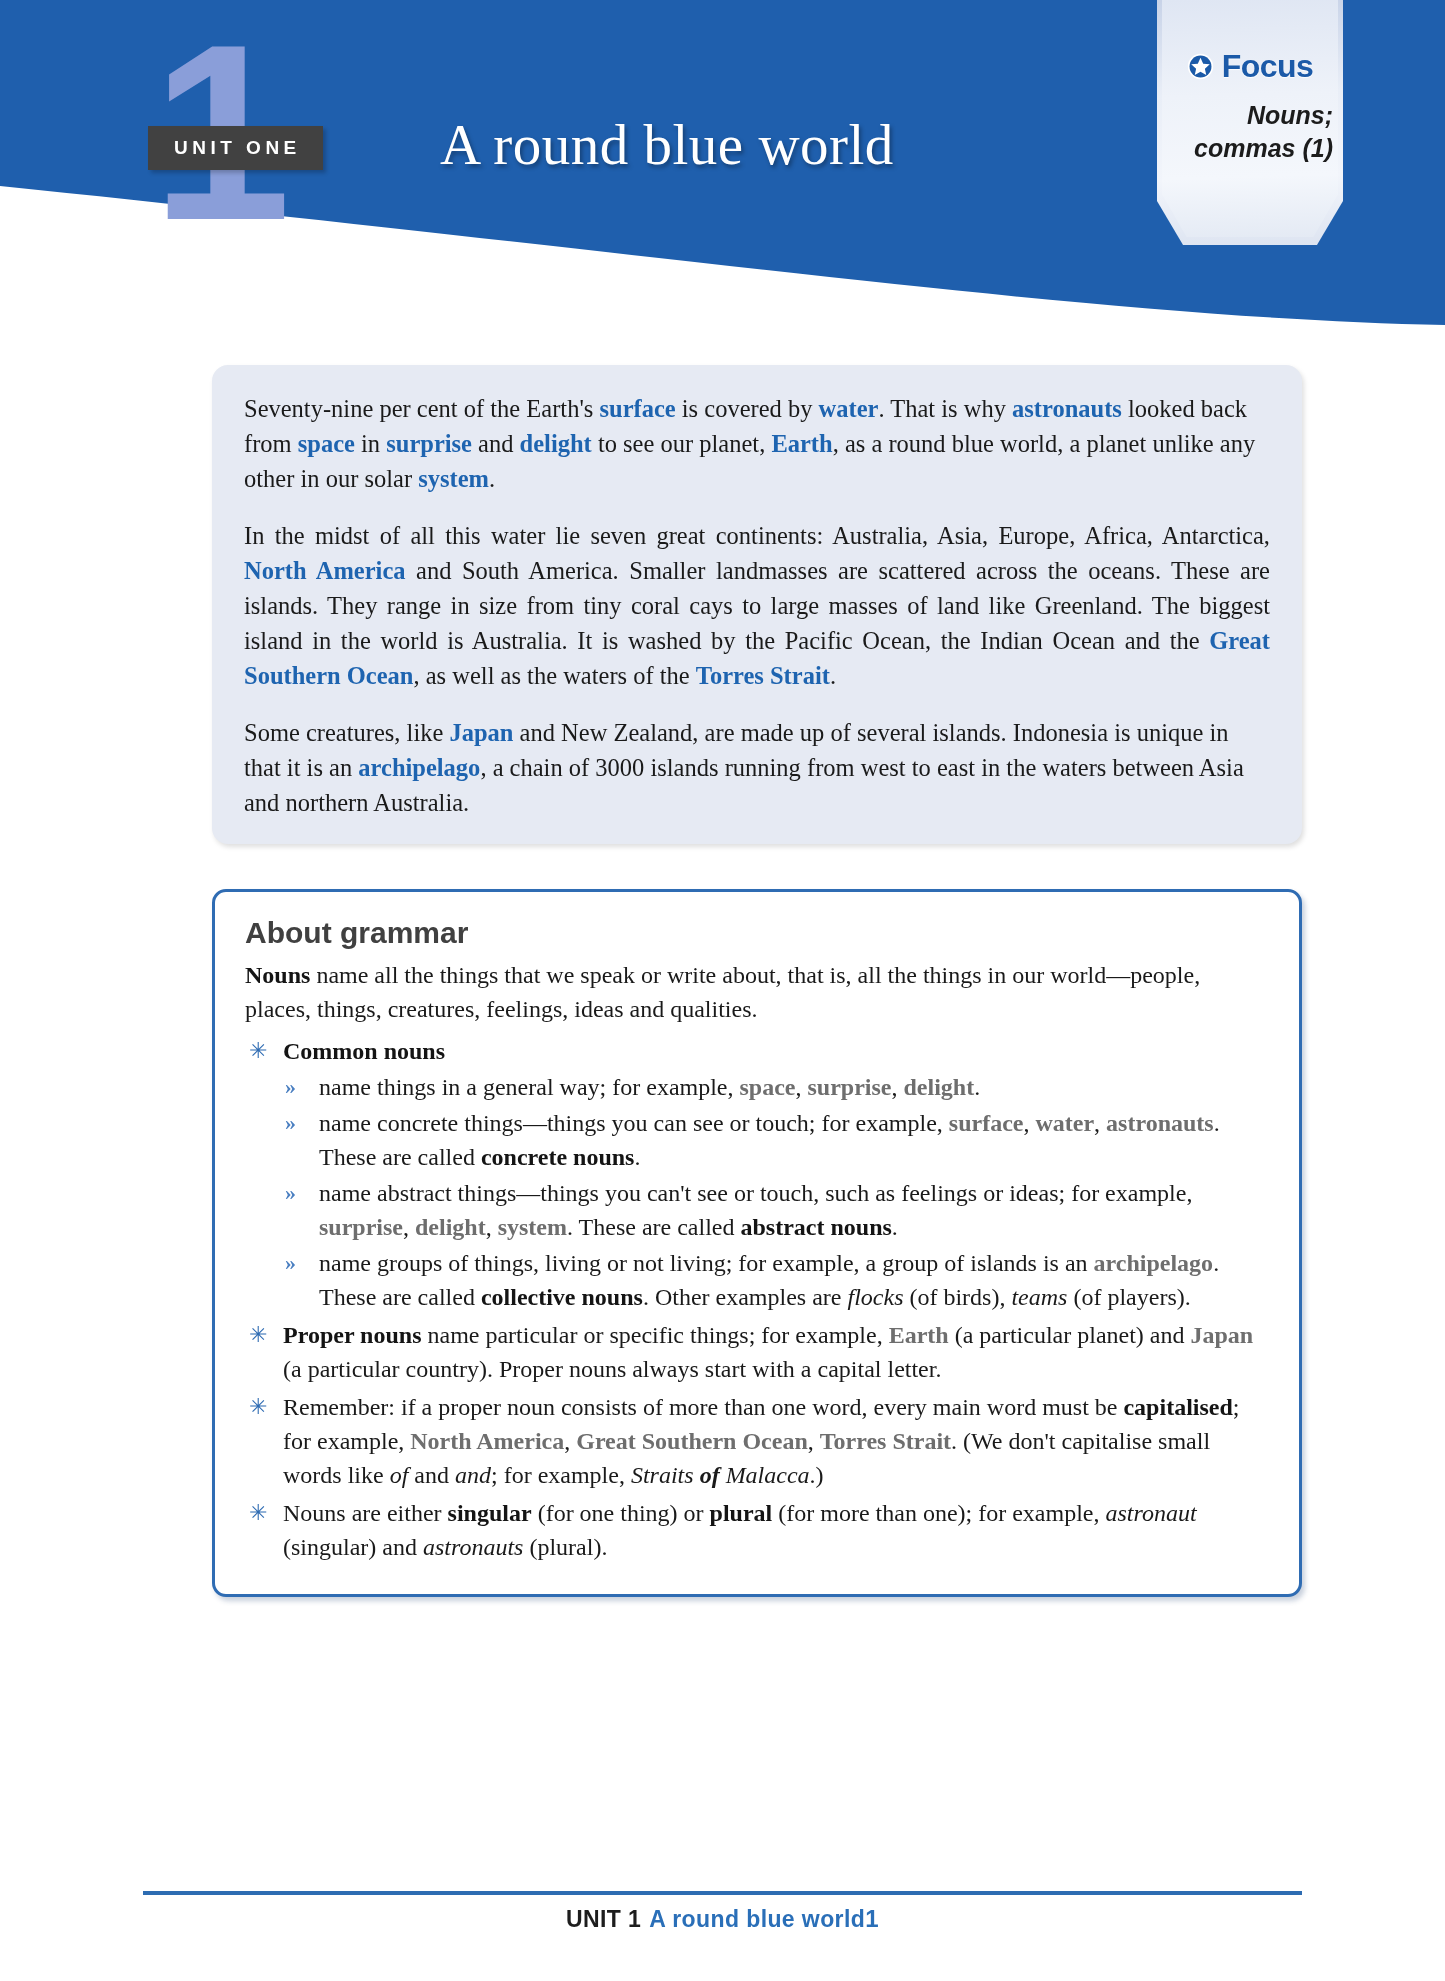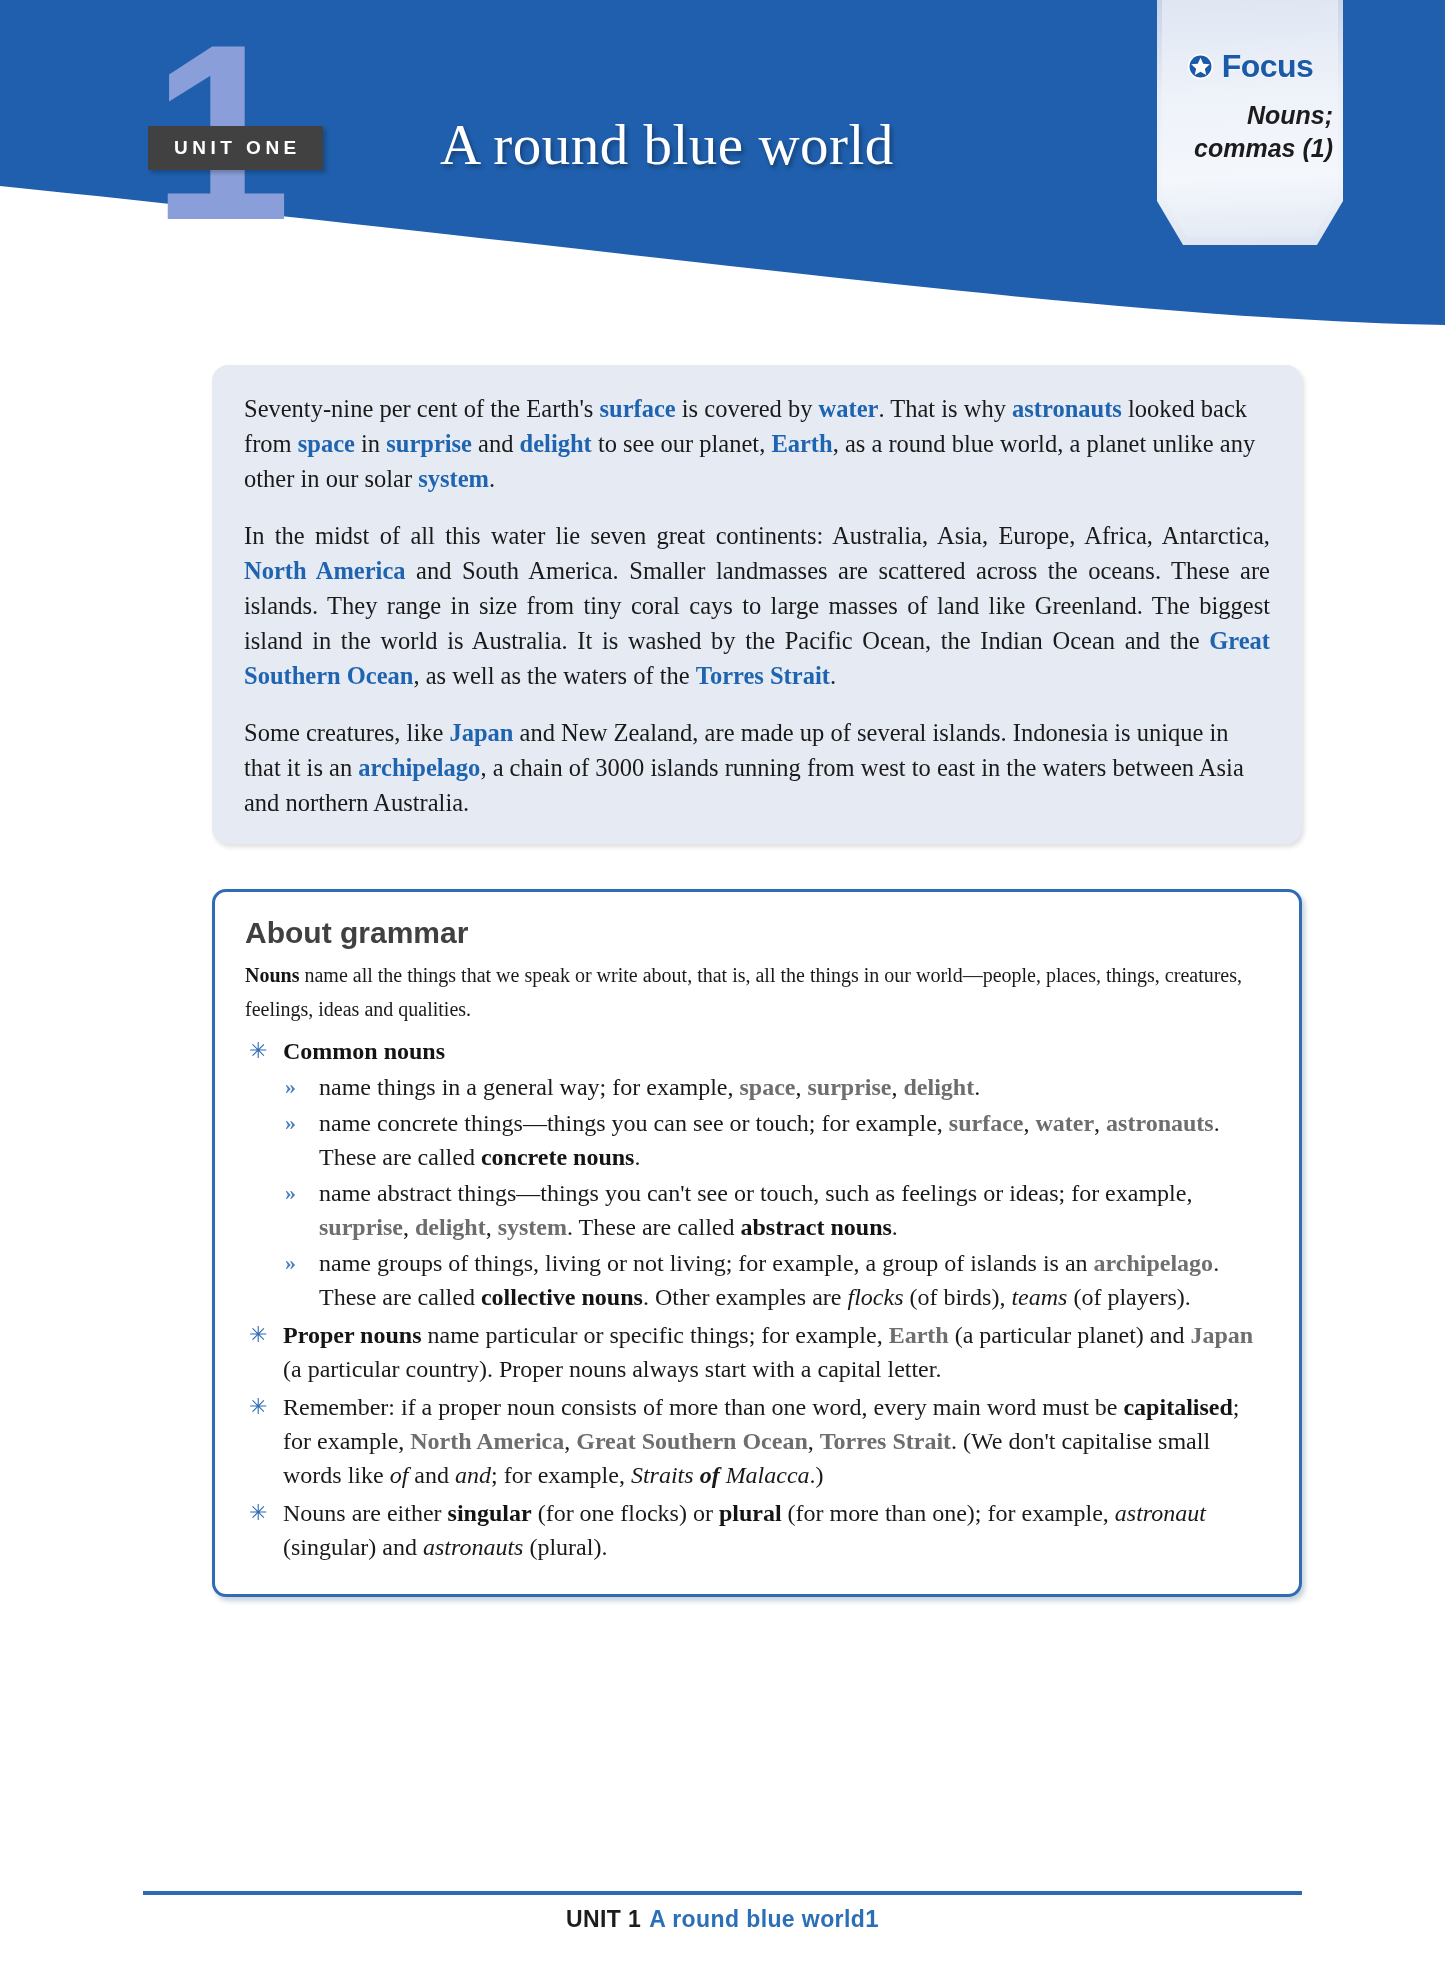--- a/index.html
+++ b/index.html
@@ -157,21 +157,21 @@
   }
   .about-heading {
     font-family: "Liberation Sans", sans-serif;
     font-weight: bold;
     font-size: 30px;
     color: #404040;
     margin-bottom: 8px;
   }
   .about-intro {
     font-family: "Liberation Serif", serif;
-    font-size: 20px;
+    font-size: 24px;
     line-height: 34px;
     color: #1a1a1a;
     margin-bottom: 8px;
   }
 
   ul.star-list { list-style: none; }
   ul.star-list > li {
     position: relative;
     padding-left: 38px;
     margin-bottom: 4px;
@@ -311,21 +311,21 @@
 
       <li>
         <span class="star-bullet">✳</span><b class="term">Proper nouns</b><span> name particular or specific things; for example, </span><b class="example">Earth</b><span> (a particular planet) and </span><b class="example">Japan</b><span> (a particular country). Proper nouns always start with a capital letter.</span>
       </li>
 
       <li>
         <span class="star-bullet">✳</span><span>Remember: if a proper noun consists of more than one word, every main word must be </span><b class="term">capitalised</b><span>; for example, </span><b class="example">North America</b><span>, </span><b class="example">Great Southern Ocean</b><span>, </span><b class="example">Torres Strait</b><span>. (We don't capitalise small words like </span><i class="it">of</i><span> and </span><i class="it">and</i><span>; for example, </span><i class="it">Straits </i><i class="it"><b>of</b></i><i class="it"> Malacca</i><span>.)</span>
       </li>
 
       <li>
-        <span class="star-bullet">✳</span><span>Nouns are either </span><b class="term">singular</b><span> (for one flocks) or </span><b class="term">plural</b><span> (for more than one); for example, </span><i class="it">astronaut</i><span> (singular) and </span><i class="it">astronauts</i><span> (plural).</span>
+        <span class="star-bullet">✳</span><span>Nouns are either </span><b class="term">singular</b><span> (for one thing) or </span><b class="term">plural</b><span> (for more than one); for example, </span><i class="it">astronaut</i><span> (singular) and </span><i class="it">astronauts</i><span> (plural).</span>
       </li>
 
     </ul>
   </div>
 </div>
 
 <div class="footer">
   <div class="footer-rule"></div>
   <div class="footer-row">
     <div>

